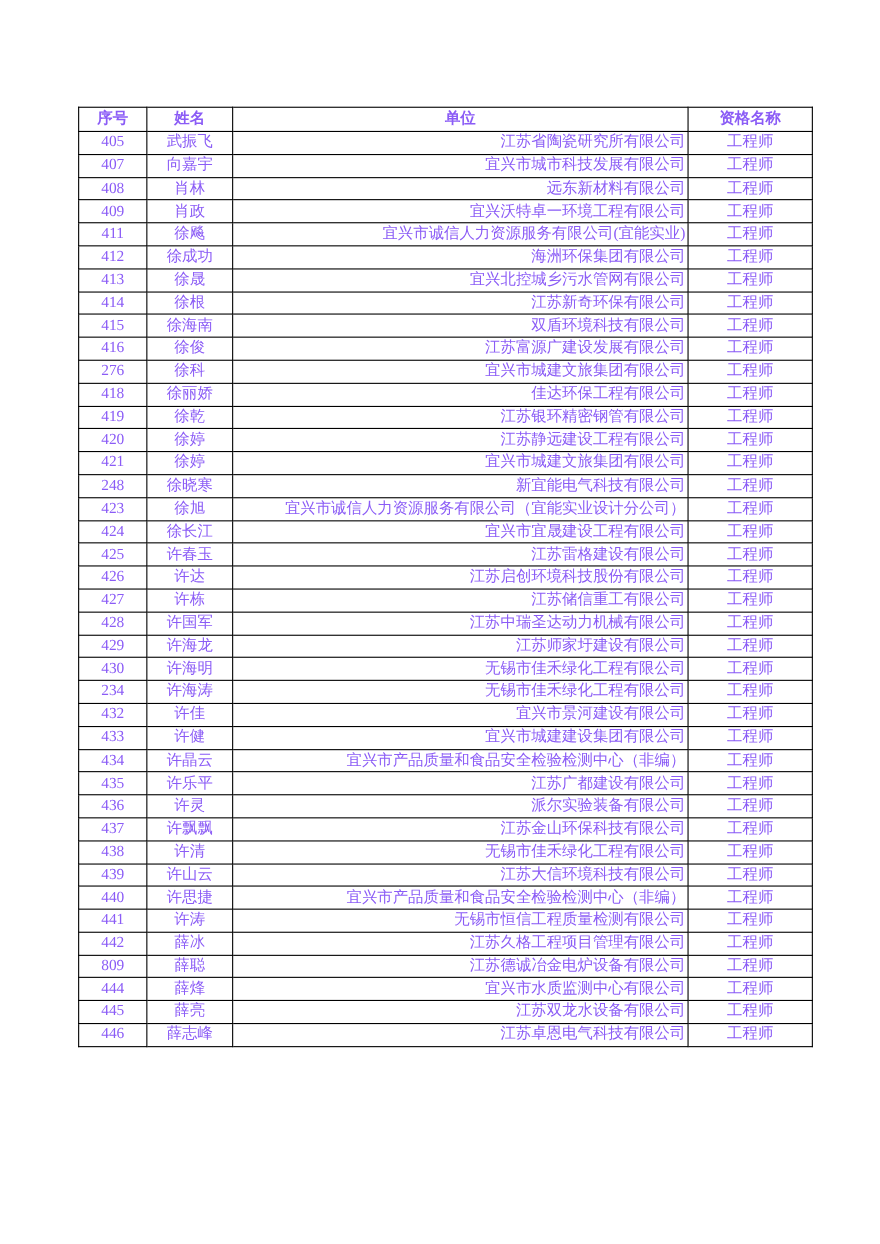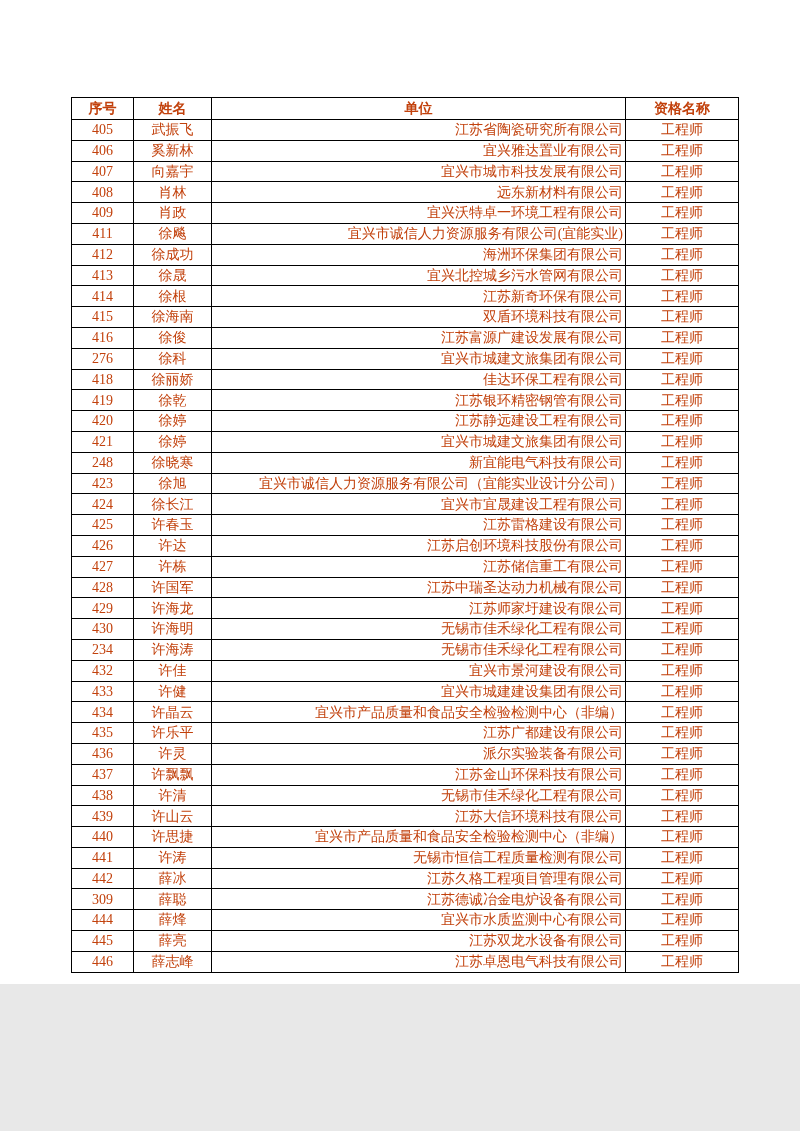--- a/index.html
+++ b/index.html
@@ -1,24 +1,24 @@
 <!DOCTYPE html>
 <html><head>
 <meta charset="utf-8">
 <style>
   * { margin: 0; padding: 0; box-sizing: border-box; }
   html, body { background: #e8e8e8; }
   .page {
     position: relative;
     width: 800px;
-    height: 984px;
+    height: 1131px;
     background: #ffffff;
     margin: 0 auto;
     font-family: "Liberation Serif", "DejaVu Serif", serif;
-    color: #c2410c;
+    color: #8b5cf6;
   }
   table.roster {
     position: absolute;
     left: 71px;
     top: 97px;
     width: 667px;
     border-collapse: collapse;
     table-layout: fixed;
     font-size: 14px;
   }
@@ -65,26 +65,20 @@
       </tr>
     </thead>
     <tbody id="roster-body">
         <tr>
           <td>405</td>
           <td>武振飞</td>
           <td class="unit-cell">江苏省陶瓷研究所有限公司</td>
           <td>工程师</td>
         </tr>
         <tr>
-          <td>406</td>
-          <td>奚新林</td>
-          <td class="unit-cell">宜兴雅达置业有限公司</td>
-          <td>工程师</td>
-        </tr>
-        <tr>
           <td>407</td>
           <td>向嘉宇</td>
           <td class="unit-cell">宜兴市城市科技发展有限公司</td>
           <td>工程师</td>
         </tr>
         <tr>
           <td>408</td>
           <td>肖林</td>
           <td class="unit-cell">远东新材料有限公司</td>
           <td>工程师</td>
@@ -281,21 +275,21 @@
           <td class="unit-cell">无锡市恒信工程质量检测有限公司</td>
           <td>工程师</td>
         </tr>
         <tr>
           <td>442</td>
           <td>薛冰</td>
           <td class="unit-cell">江苏久格工程项目管理有限公司</td>
           <td>工程师</td>
         </tr>
         <tr>
-          <td>309</td>
+          <td>809</td>
           <td>薛聪</td>
           <td class="unit-cell">江苏德诚冶金电炉设备有限公司</td>
           <td>工程师</td>
         </tr>
         <tr>
           <td>444</td>
           <td>薛烽</td>
           <td class="unit-cell">宜兴市水质监测中心有限公司</td>
           <td>工程师</td>
         </tr>

